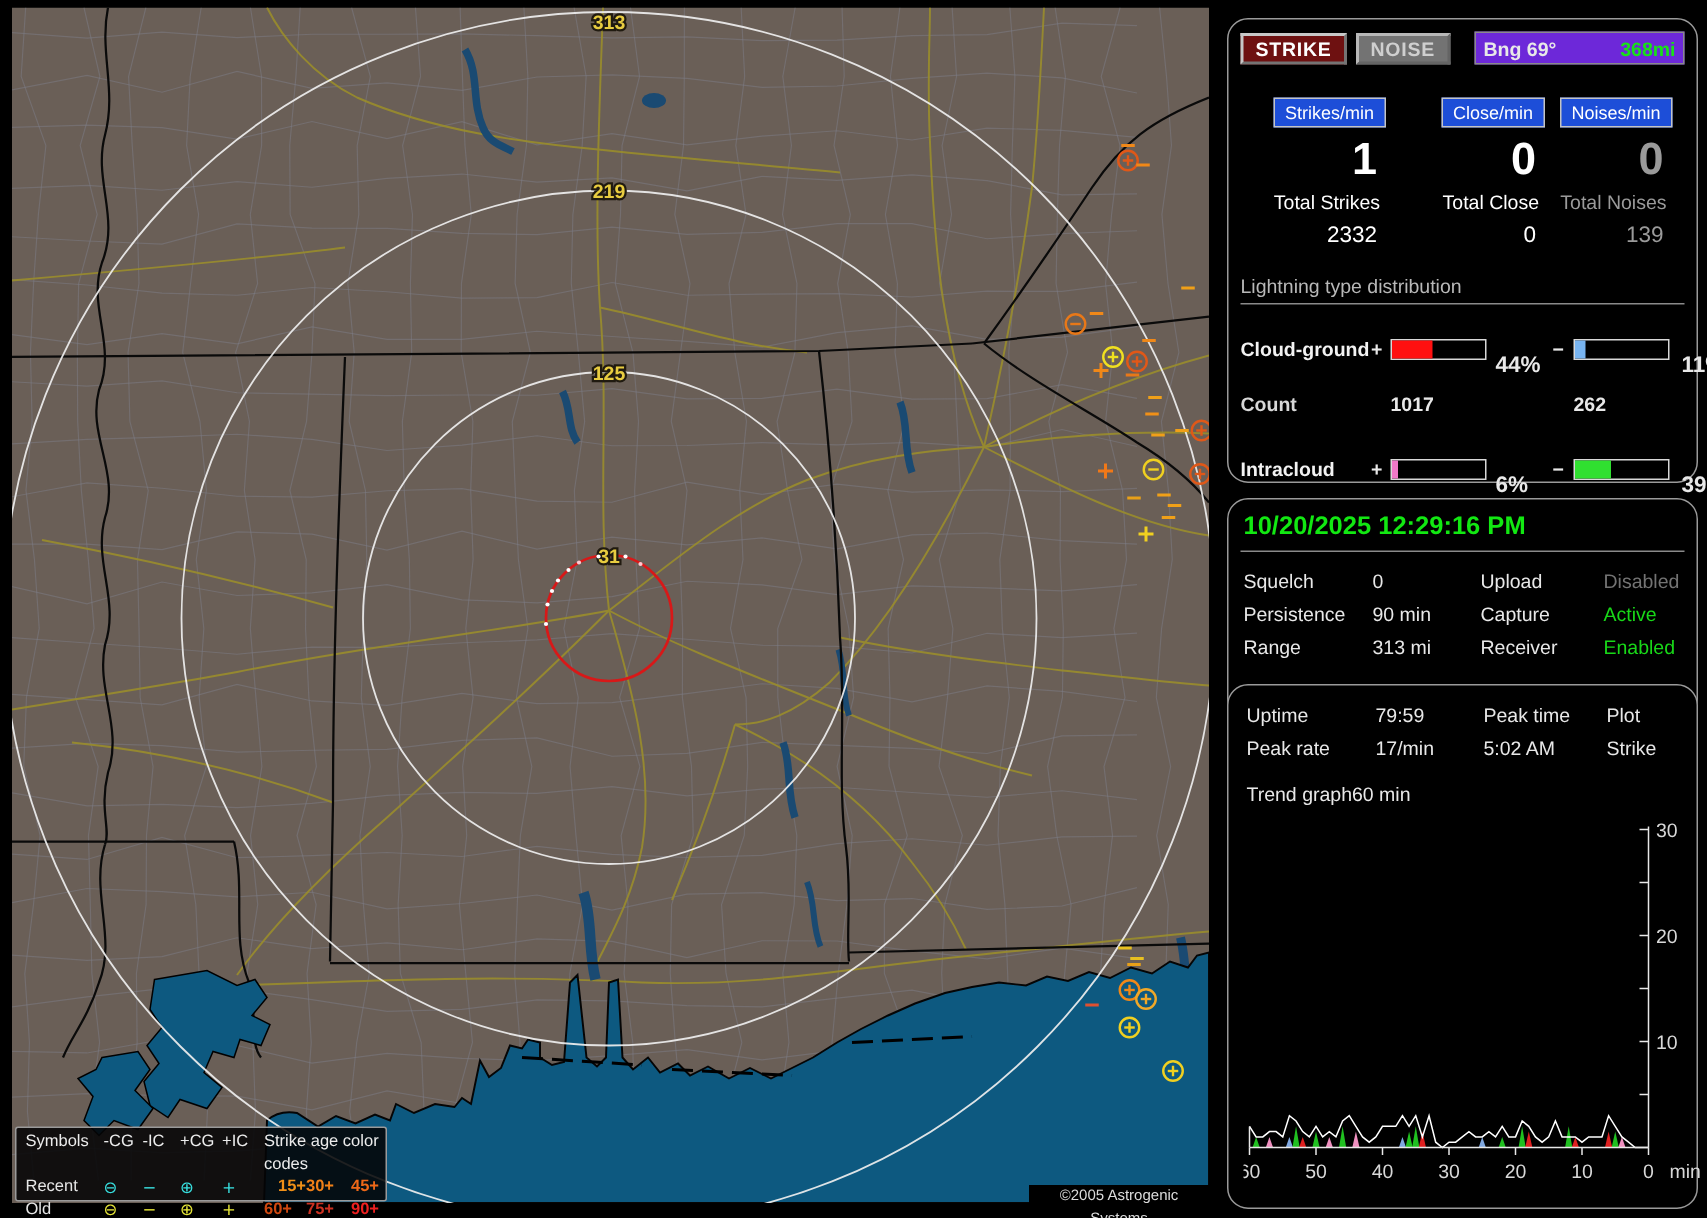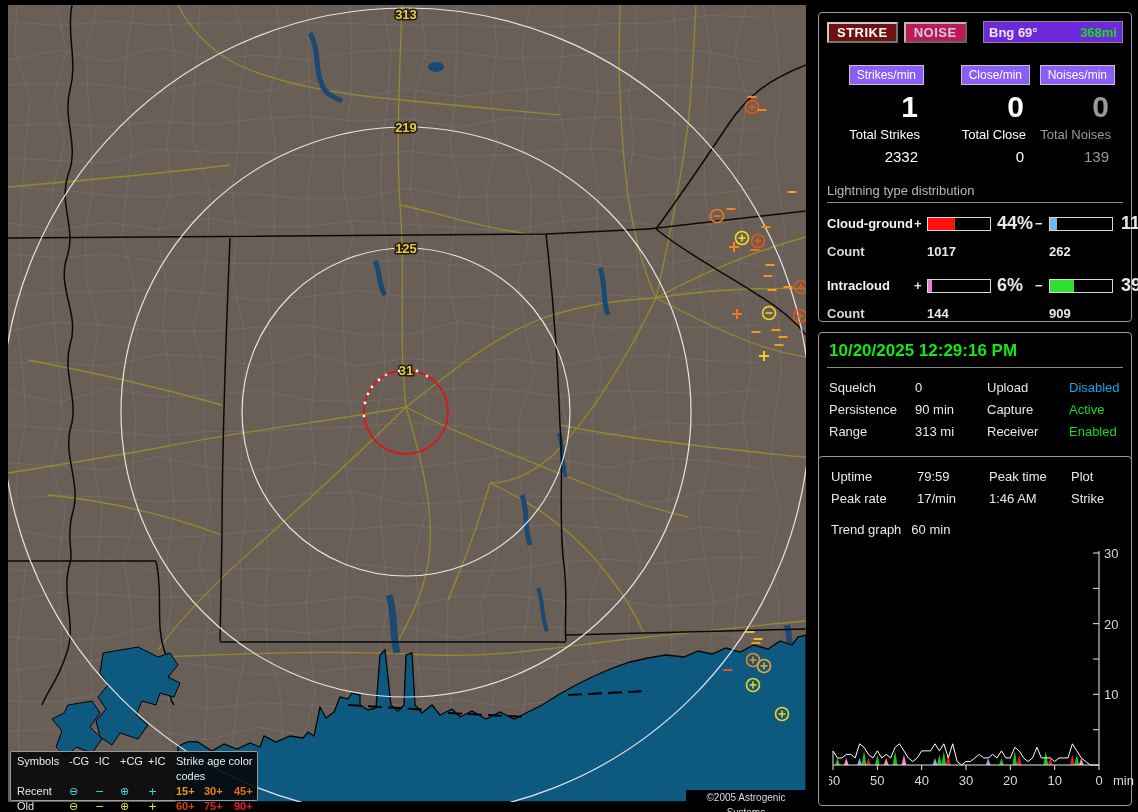--- a/index.html
+++ b/index.html
@@ -14,55 +14,55 @@
           padding:2px 0 2px 6px;box-sizing:border-box;color:#e6e6e6;}
   .legend .hdr{color:#ececec;}
   .legend .age-hdr{grid-column:6 / span 3;}
   .legend .glyph{font-family:"DejaVu Sans",sans-serif;text-align:left;}
   .legend .age{font-weight:bold;}
   .copyright{position:absolute;left:678px;top:785px;width:120px;height:15px;background:#000;
              color:#dcdcdc;font-size:10px;line-height:15px;text-align:center;}
   
   .right-panel{position:absolute;left:812px;top:0;width:326px;height:812px;}
   .box{position:absolute;left:6px;width:314px;background:#000;border:1px solid #9a9a9a;
-       border-radius:4px;box-sizing:border-box;}
+       border-radius:14px;box-sizing:border-box;}
   #box1{top:12px;height:310px;padding:8px;}
   #box2{top:332px;height:148px;padding:8px 8px;}
   #box3{top:456px;height:350px;padding:8px 0 0 10px;}
   .row1{display:flex;align-items:center;gap:6px;}
   .btn{font-family:"Liberation Sans",sans-serif;font-weight:bold;font-size:13px;cursor:pointer;}
   .btn.strike{background:#6e1111;color:#fff;border:2px outset #c8c8c8;padding:1px 8px;letter-spacing:.5px;}
-  .btn.noise{background:#be185d;color:#cfcfcf;border:2px outset #b8b8b8;padding:1px 8px;letter-spacing:.5px;}
+  .btn.noise{background:#737373;color:#cfcfcf;border:2px outset #b8b8b8;padding:1px 8px;letter-spacing:.5px;}
   .bng{margin-left:auto;width:128px;height:20px;background:#6d28d9;border:1px solid #8a8a8a;
        display:flex;align-items:center;padding:0 5px;font-weight:bold;font-size:13px;}
   .bng .mi{margin-left:auto;color:#18e018;}
   .rates{display:grid;grid-template-columns:105px 106px 1fr;margin-top:22px;}
   .rate-col{text-align:right;}
-  .btn.rate{background:#8b5cf6;color:#fff;border:1px solid #c4c4c4;font-weight:normal;
+  .btn.rate{background:#1d4ed8;color:#fff;border:1px solid #c4c4c4;font-weight:normal;
             font-size:12px;padding:2px 7px;margin-right:8px;}
   .rate-num{font-size:30px;font-weight:bold;padding-right:14px;margin-top:4px;height:36px;line-height:36px;}
   .total-label{font-size:13px;padding-right:12px;margin-top:2px;}
   .total-value{font-size:15px;padding-right:14px;margin-top:6px;}
   .dist{margin-top:18px;}
   .dist-title{color:#b8b8b8;font-size:13px;border-bottom:1px solid #8a8a8a;padding-bottom:4px;}
   .dist-row,.count-row{display:grid;grid-template-columns:87px 13px 66px 42px 14px 68px auto;
       align-items:center;margin-top:10px;font-size:13px;}
   .dist-label{font-weight:bold;color:#f2f2f2;}
   .sign{font-weight:bold;}
   .bar{width:62px;height:12px;border:1px solid #d8d8d8;background:#000;display:inline-block;}
   .bar .fill{display:block;height:100%;}
-  .pct{font-weight:bold;font-size:18px;padding-left:4px;}
+  .pct{font-weight:bold;font-size:15px;padding-left:4px;margin-top:22px;}
   .count-row .cnt{font-weight:bold;}
   .count-row .lab{font-weight:bold;color:#d8d8d8;}
   .datetime{color:#12e812;font-weight:bold;font-size:17px;border-bottom:1px solid #8a8a8a;
             padding-bottom:6px;padding-left:2px;}
   .status-grid{display:grid;grid-template-columns:86px 72px 82px auto;row-gap:7px;
                font-size:13px;margin-top:12px;padding-left:2px;}
   .runtime{margin-top:4px;}
-  .trend-row{display:flex;gap:10px;font-size:13px;margin-top:16px;padding-left:2px;}
+  .trend-row{display:flex;font-size:13px;margin-top:16px;padding-left:2px;}
   #trend{margin-top:6px;}
 </style>
 </head>
 <body>
 
 <div class="map-panel">
   <svg id="mapsvg" viewBox="0 0 798 797" width="798" height="797">
     <rect x="0" y="0" width="798" height="797" fill="#6a5f57"></rect>
     <g id="county">
         <path d="M9.117047531530261,0 L6.115248636342585,46 L22.58433739002794,92 L17.58251670282334,138 L14.386014833580703,184 L12.299390384927392,230 L13.392187385354191,276 L9.318653346505016,322 L14.95986087108031,368 L18.13679761812091,414 L9.640680098440498,460 L7.8070705509744585,506 L18.753617958165705,552 L14.331245822831988,598 L8.548470681998879,644 L11.623254681471735,690 L10.278452082537115,736 L14.625311459414661,782" stroke="#7d7d87" stroke-width="0.8" fill="none" opacity="0.5"></path>
@@ -340,21 +340,21 @@
     <span class="hdr">-IC</span>
     <span class="hdr">+CG</span>
     <span class="hdr">+IC</span>
     <span class="hdr age-hdr">Strike age color codes</span>
 
     <span>Recent</span>
     <span class="glyph" style="color: rgb(56, 224, 224);">⊖</span>
     <span class="glyph" style="color: rgb(56, 224, 224);">−</span>
     <span class="glyph" style="color: rgb(56, 224, 224);">⊕</span>
     <span class="glyph" style="color: rgb(56, 224, 224);">+</span>
-    <span class="age" style="color: rgb(240, 144, 24);">15+</span>
+    <span class="age" style="color: rgb(240, 144, 24); text-align: right;">15+</span>
     <span class="age" style="color: rgb(240, 128, 24);">30+</span>
     <span class="age" style="color: rgb(238, 104, 24);">45+</span>
 
     <span>Old</span>
     <span class="glyph" style="color: rgb(232, 232, 56);">⊖</span>
     <span class="glyph" style="color: rgb(232, 232, 56);">−</span>
     <span class="glyph" style="color: rgb(232, 232, 56);">⊕</span>
     <span class="glyph" style="color: rgb(232, 232, 56);">+</span>
     <span class="age" style="color: rgb(208, 72, 16);">60+</span>
     <span class="age" style="color: rgb(204, 48, 32);">75+</span>
@@ -443,41 +443,41 @@
       </div>
     </div>
   </div>
 
   <div class="box" id="box2">
     <div class="datetime">10/20/2025 12:29:16 PM</div>
     <div class="status-grid">
       <span>Squelch</span>
       <span>0</span>
       <span>Upload</span>
-      <span style="color: #0ea5e9;">Disabled</span>
+      <span style="color: #737373;">Disabled</span>
       <span>Persistence</span>
       <span>90 min</span>
       <span>Capture</span>
       <span style="color: rgb(24, 216, 24);">Active</span>
       <span>Range</span>
       <span>313 mi</span>
       <span>Receiver</span>
       <span style="color: rgb(24, 216, 24);">Enabled</span>
     </div>
   </div>
 
   <div class="box" id="box3">
     <div class="status-grid runtime">
       <span>Uptime</span>
       <span>79:59</span>
       <span>Peak time</span>
       <span>Plot</span>
       <span>Peak rate</span>
       <span>17/min</span>
-      <span>1:46 AM</span>
+      <span>5:02 AM</span>
       <span>Strike</span>
     </div>
     <div class="trend-row">
       <span>Trend graph</span>
       <span>60 min</span>
     </div>
     <svg id="trend" width="312" height="252">
         <polygon points="6.033333333333333,222 8.433333333333334,214.93333333333334 10.833333333333334,222" fill="#20c020"></polygon>
         <polygon points="14.9,222 17.3,214.93333333333334 19.7,222" fill="#f090c0"></polygon>
         <polygon points="28.200000000000003,222 30.6,214.93333333333334 33,222" fill="#80a8e0"></polygon>

